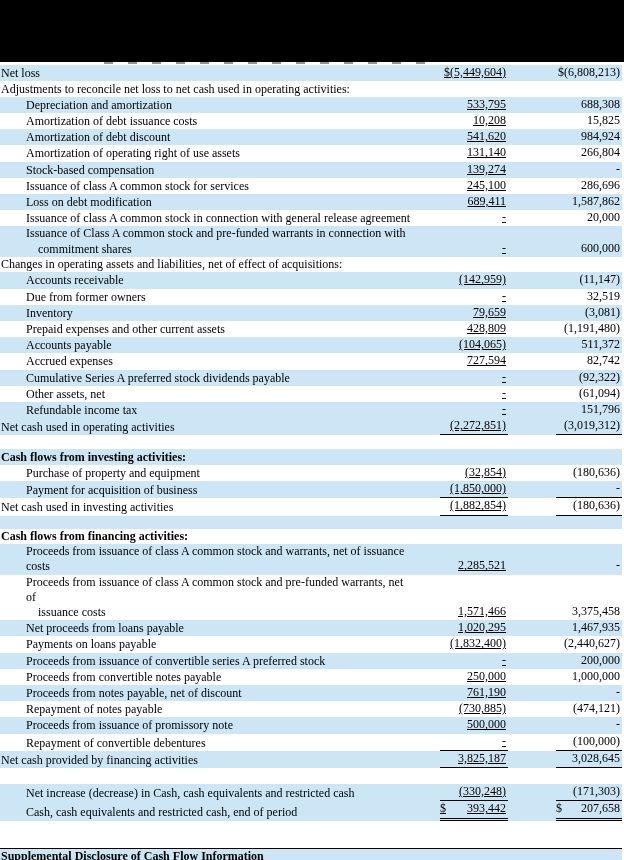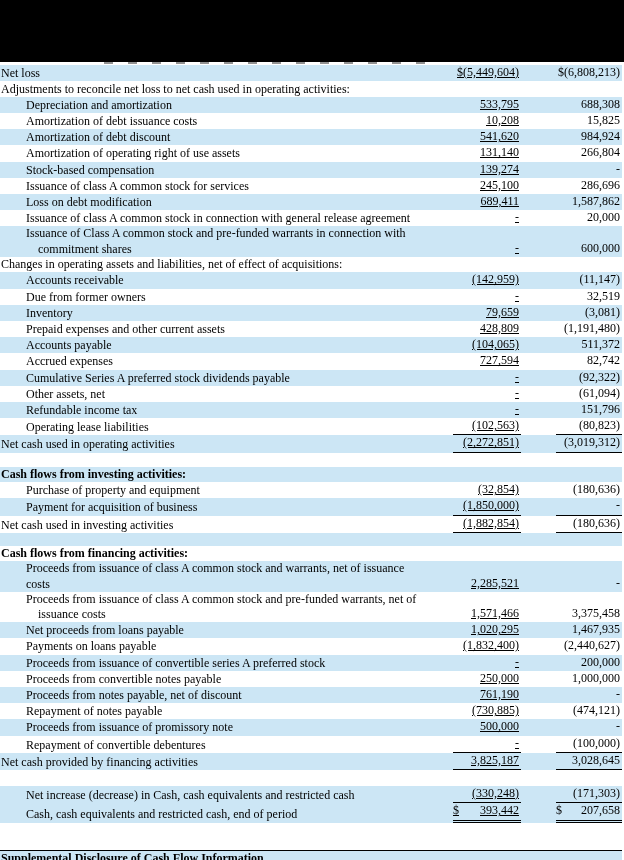--- a/index.html
+++ b/index.html
@@ -26,21 +26,21 @@
     gap:28px;
   }
   .row.blue{background:var(--row-blue,#cce6f5);}
   .row.bold{font-weight:bold;}
   .row.toprule{border-top:1px solid #000;}
   .lbl{flex:1;min-width:0;padding-left:1px;}
   .ind1 .lbl{padding-left:26px;}
   .lbl .l2{padding-left:12px;}
   .num{flex:none;text-align:right;box-sizing:border-box;padding-right:2px;padding-bottom:1px;}
   .n1{width:68px;text-decoration:underline;}
-  .n2{width:66px;margin-left:7px;}
+  .n2{width:66px;margin-left:20px;}
   .u-single{border-bottom:1px solid #000;}
   .u-double{border-bottom:3px double #000;}
   .dual{display:flex;justify-content:space-between;}
   .dual .ds{text-align:left;}
   .blank{min-height:0;}
 </style>
 </head>
 <body>
 
 <div class="page" style="--row-blue: #cce6f5;">
@@ -150,25 +150,20 @@
       <div class="row ind1">
         <div class="lbl">Other assets, net</div>
         <div class="num n1">-</div>
         <div class="num n2">(61,094)</div>
       </div>
       <div class="row blue ind1">
         <div class="lbl">Refundable income tax</div>
         <div class="num n1">-</div>
         <div class="num n2">151,796</div>
       </div>
-      <div class="row ind1">
-        <div class="lbl">Operating lease liabilities</div>
-        <div class="num n1 u-single">(102,563)</div>
-        <div class="num n2 u-single">(80,823)</div>
-      </div>
       <div class="row blue">
         <div class="lbl">Net cash used in operating activities</div>
         <div class="num n1 u-single">(2,272,851)</div>
         <div class="num n2 u-single">(3,019,312)</div>
       </div>
       <div class="row blank" style="height: 14px;"></div>
       <div class="row blue bold">
         <div class="lbl">Cash flows from investing activities:</div>
         <div class="num n1"></div>
         <div class="num n2"></div>

